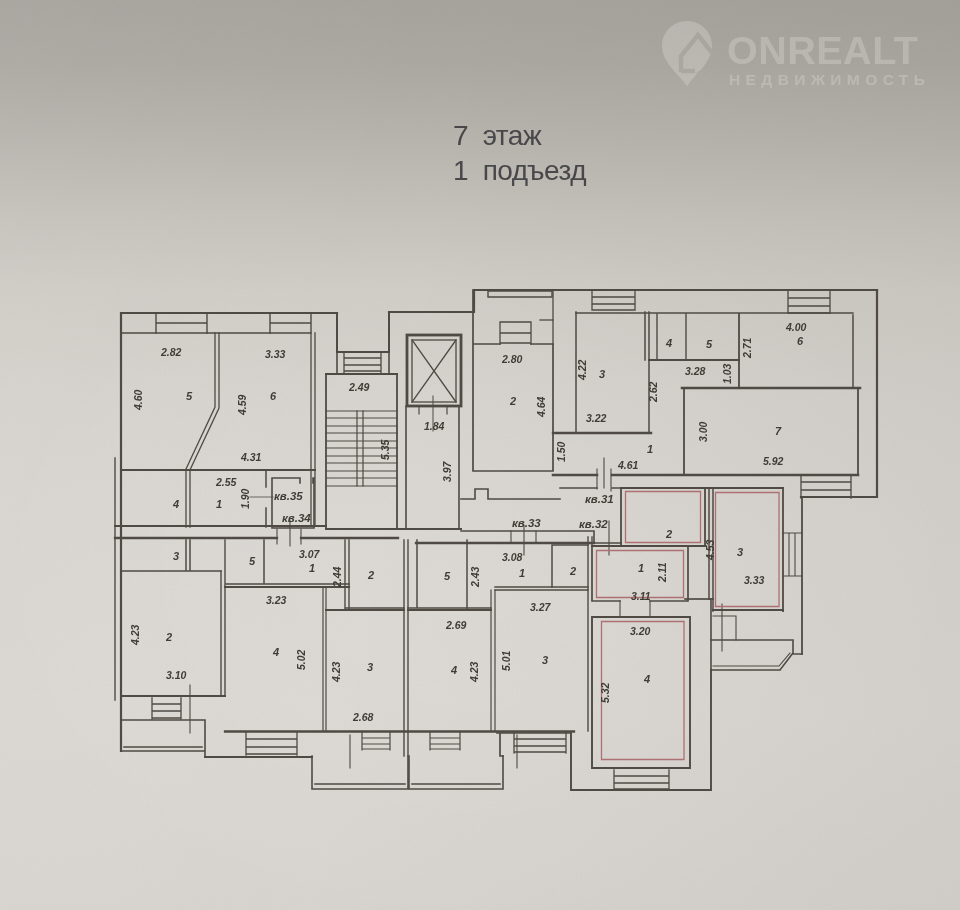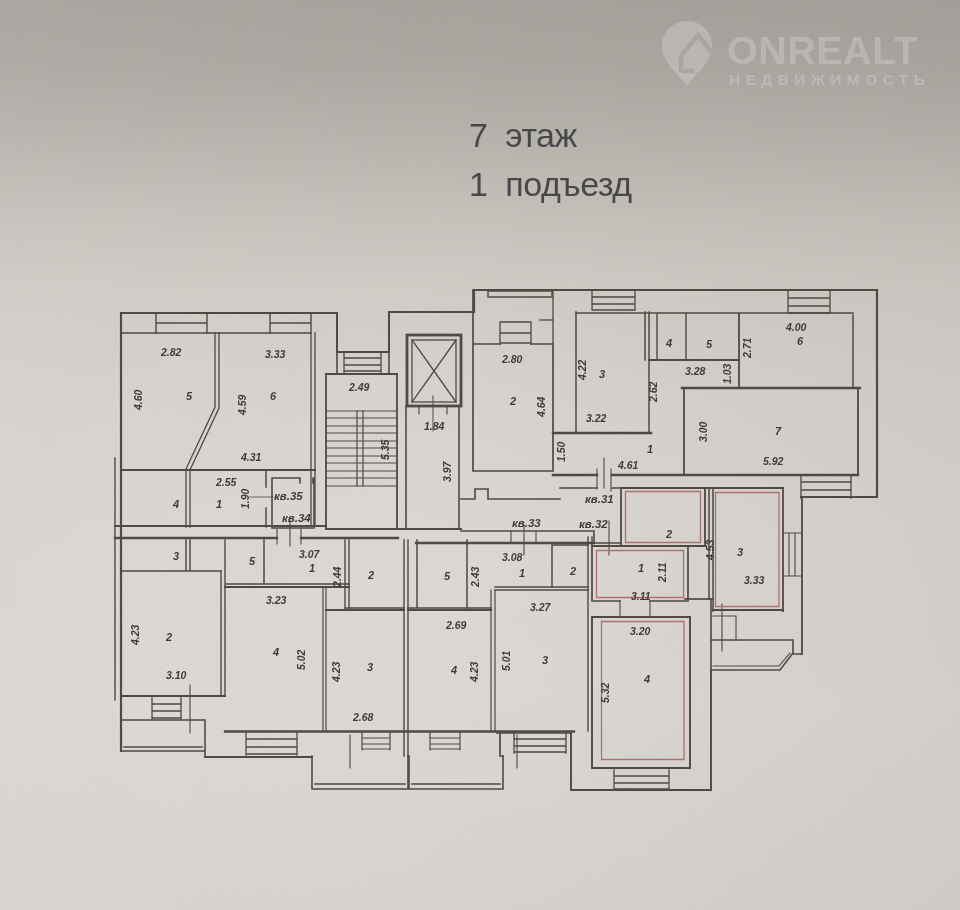--- a/index.html
+++ b/index.html
@@ -2,22 +2,22 @@
 <html><head>
 <meta charset="utf-8">
 <style>
 html,body{margin:0;padding:0;width:960px;height:910px;overflow:hidden;}
 body{font-family:"Liberation Sans",sans-serif;position:relative;
 background:linear-gradient(180deg,#a6a29c 0%,#aba7a1 7%,#b7b3ad 15%,#c6c2bc 24%,#d0ccc6 32%,#d6d2cd 44%,#d9d5d0 58%,#dbd7d2 78%,#d8d4cf 100%);}
 #shade{position:absolute;left:0;top:0;width:960px;height:910px;
 background:radial-gradient(ellipse 720px 520px at 470px 580px, rgba(255,255,255,0.10), rgba(0,0,0,0) 72%),
 linear-gradient(100deg, rgba(255,255,255,0.05) 0%, rgba(0,0,0,0.0) 40%, rgba(60,55,50,0.05) 100%);}
 #wm{position:absolute;left:655px;top:14px;width:305px;height:100px;opacity:0.36;}
-#title{position:absolute;left:469px;top:120px;color:#48484b;font-size:34px;line-height:31px;letter-spacing:-0.5px;filter:blur(0.4px);}
-#title .l2{margin-top:18px;}
+#title{position:absolute;left:453px;top:120px;color:#48484b;font-size:28px;line-height:31px;letter-spacing:-0.5px;filter:blur(0.4px);}
+#title .l2{margin-top:4px;}
 svg.plan{position:absolute;left:0;top:0;filter:blur(0.5px);}
 .dim{font-style:italic;font-weight:bold;font-size:10.5px;fill:#403c36;font-family:"Liberation Sans",sans-serif;}
 .rn{font-style:italic;font-weight:bold;font-size:11px;fill:#403c36;font-family:"Liberation Sans",sans-serif;}
 .kv{font-style:italic;font-weight:bold;font-size:11.5px;fill:#403c36;font-family:"Liberation Sans",sans-serif;}
 </style>
 </head>
 <body>
 
 <div id="shade"></div>
 

